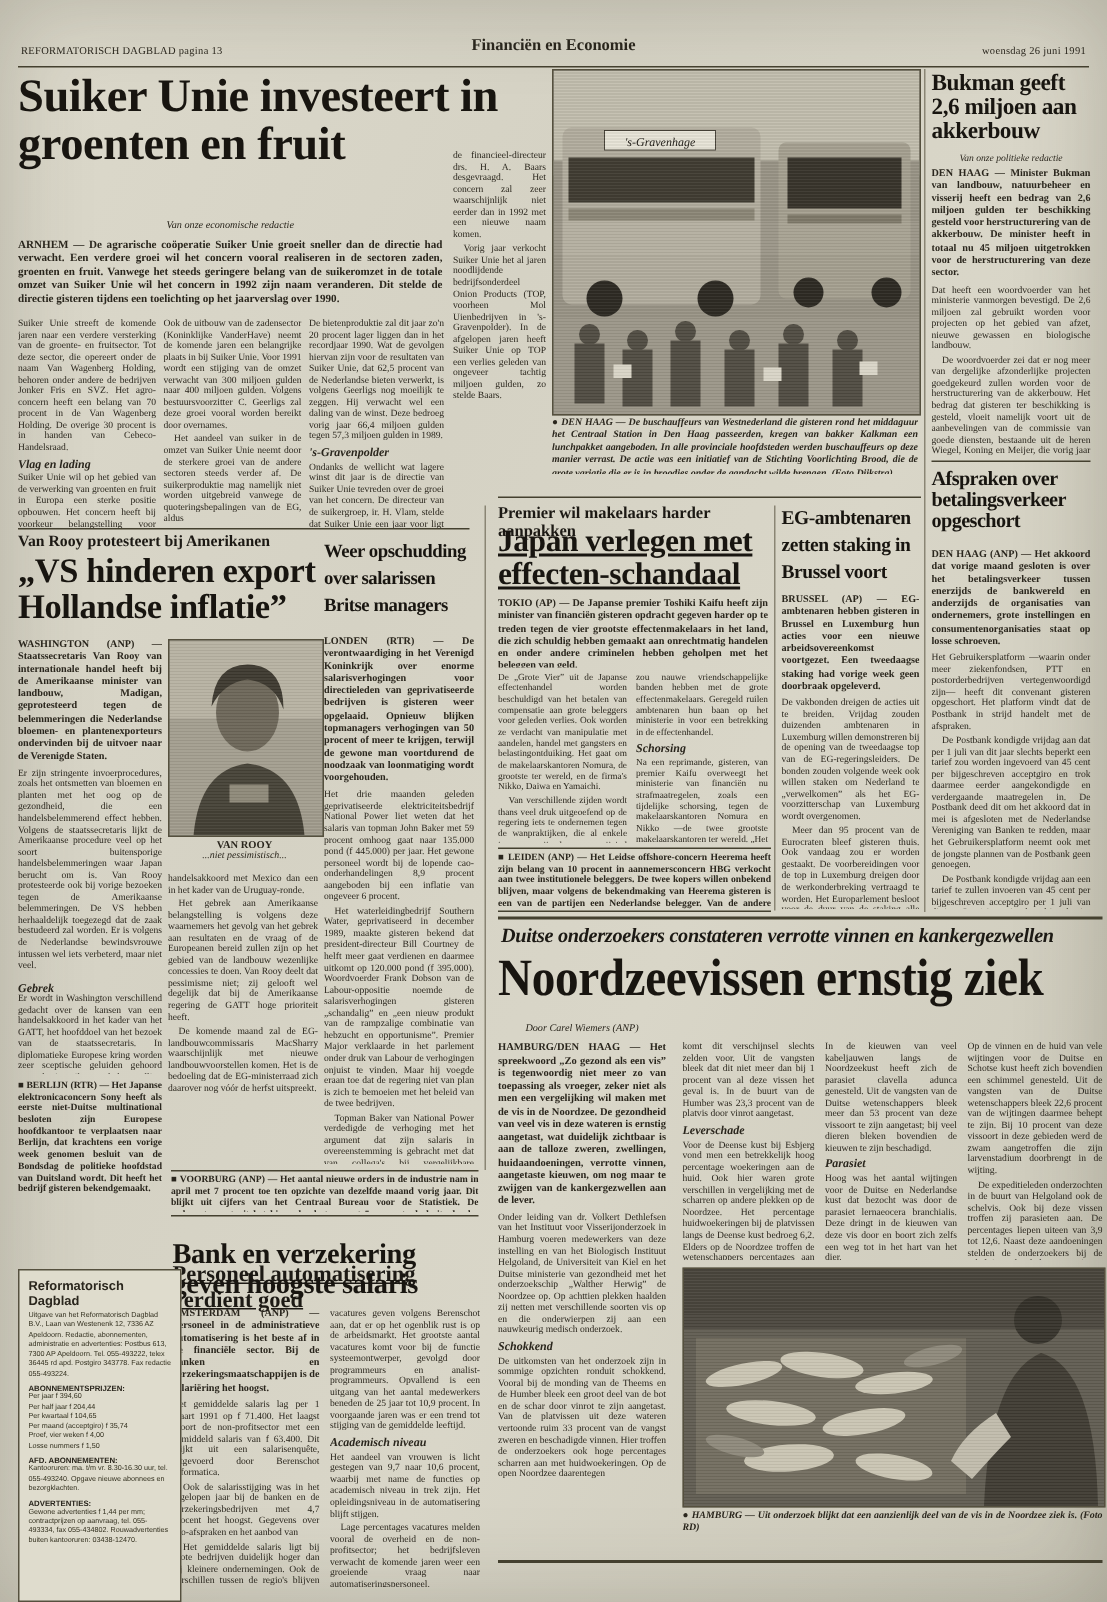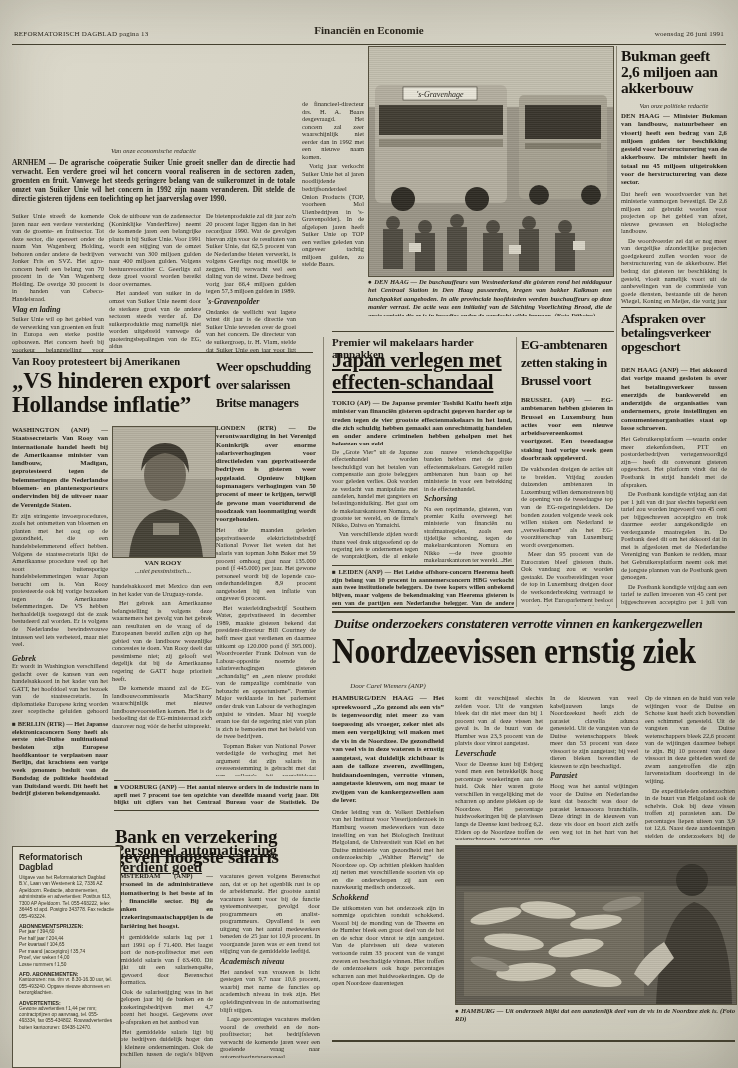--- a/index.html
+++ b/index.html
@@ -40,20 +40,21 @@
 <body>
 
 <div id="paper">
 
   <div class="abs" style="left:12px;top:22px;width:714px;height:22px;border-bottom:1.5px solid #44402f;">
     <span class="abs hdr-small" style="left:2px;top:8px;">REFORMATORISCH DAGBLAD pagina 13</span>
     <span class="abs" style="left:287px;top:2px;width:140px;text-align:center;font-weight:bold;font-size:11px;">Financiën en Economie</span>
     <span class="abs hdr-small" style="right:2px;top:8px;">woensdag 26 juni 1991</span>
   </div>
 
+  <div class="abs headline" style="left:12px;top:48px;width:352px;font-size:31px;">Suiker Unie investeert in groenten en fruit</div>
   <div class="abs byline" style="left:12px;top:147px;width:283px;font-size:6.8px;">Van onze economische redactie</div>
   <div class="abs lead" style="left:12px;top:158px;width:283px;height:50px;font-size:7.4px;">ARNHEM — De agrarische coöperatie Suiker Unie groeit sneller dan de directie had verwacht. Een verdere groei wil het concern vooral realiseren in de sectoren zaden, groenten en fruit. Vanwege het steeds geringere belang van de suikeromzet in de totale omzet van Suiker Unie wil het concern in 1992 zijn naam veranderen. Dit stelde de directie gisteren tijdens een toelichting op het jaarverslag over 1990.</div>
   <div class="abs bcol" style="left:12px;top:212px;width:92px;height:140px;">
     <p class="first">Suiker Unie streeft de komende jaren naar een verdere versterking van de groente- en fruitsector. Tot deze sector, die opereert onder de naam Van Wagenberg Holding, behoren onder andere de bedrijven Jonker Fris en SVZ. Het agro-concern heeft een belang van 70 procent in de Van Wagenberg Holding. De overige 30 procent is in handen van Cebeco-Handelsraad.</p>
     <div class="subhead">Vlag en lading</div>
     <p class="first">Suiker Unie wil op het gebied van de verwerking van groenten en fruit in Europa een sterke positie opbouwen. Het concern heeft bij voorkeur belangstelling voor bedrijven die passen bij de bestaande activiteiten.</p>
   </div>
   <div class="abs bcol" style="left:109px;top:212px;width:92px;height:140px;">
     <p class="first">Ook de uitbouw van de zadensector (Koninklijke VanderHave) neemt de komende jaren een belangrijke plaats in bij Suiker Unie. Voor 1991 wordt een stijging van de omzet verwacht van 300 miljoen gulden naar 400 miljoen gulden. Volgens bestuursvoorzitter C. Geerligs zal deze groei vooral worden bereikt door overnames.</p>
     <p>Het aandeel van suiker in de omzet van Suiker Unie neemt door de sterkere groei van de andere sectoren steeds verder af. De suikerproduktie mag namelijk niet worden uitgebreid vanwege de quoteringsbepalingen van de EG, aldus</p>

